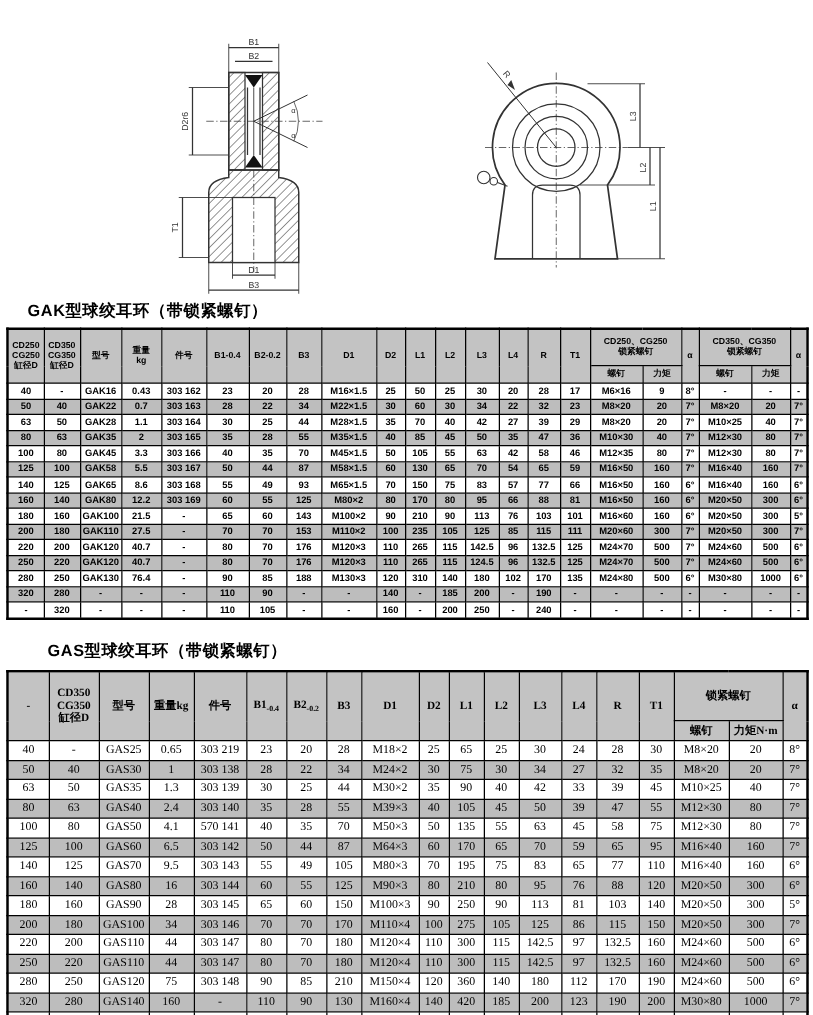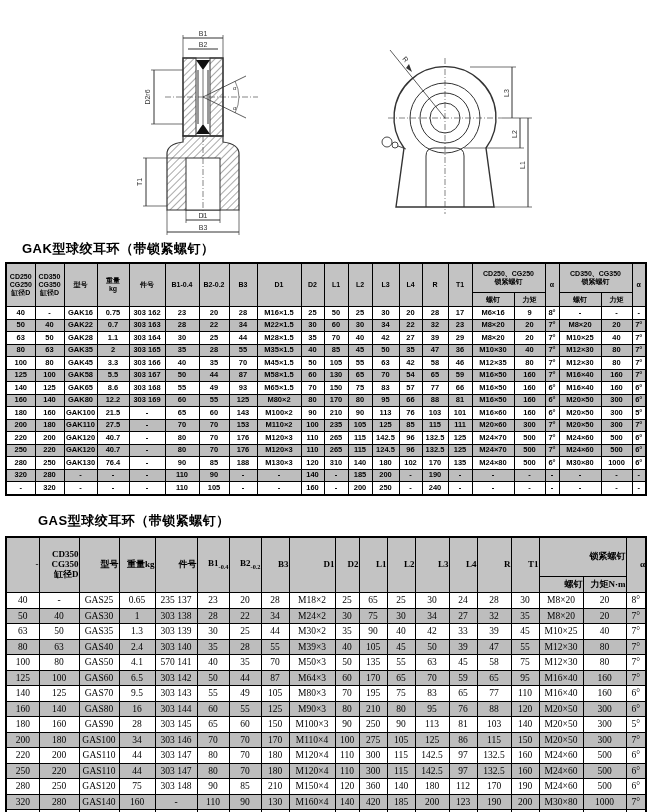--- a/index.html
+++ b/index.html
@@ -10,21 +10,21 @@
   .sec-title{font-size:13px;font-weight:bold;letter-spacing:.5px;}
   #gak-title{top:240px;left:22px;text-align:center;}
   #gas-title{top:512px;left:38px;}
   svg text{font-family:"Liberation Sans",sans-serif;fill:#333;}
   table{border-collapse:collapse;table-layout:fixed;background:#fff;}
   #gak-table{top:262px;left:5px;width:640px;font-size:7.5px;font-weight:bold;}
   #gas-table{top:536px;left:5px;width:640px;font-family:"Liberation Serif",serif;font-size:9.5px;}
   th,td{border:1px solid #000;text-align:center;vertical-align:middle;padding:0;overflow:hidden;
         white-space:pre-line;line-height:1.1;}
   #gak-table th{font-size:7px;}
-  #gas-table th{font-size:9px;font-weight:bold;text-align:right;}
+  #gas-table th{font-size:9px;font-weight:bold;}
   th{background:#c3c3c3;}
   #gak-table td{height:11.5px;}
   #gas-table td{height:14.5px;}
   tr.shade td{background:#bdbdbd;}
   table{border:2px solid #000;}
   #gak-table tr.h1 th{height:28px;} #gak-table tr.h2 th{height:13px;}
   #gas-table tr.h1 th{height:38px;} #gas-table tr.h2 th{height:15px;}
   sub{font-size:70%;}
 </style>
 </head>
@@ -182,21 +182,21 @@
         <th>力矩</th>
         <th>螺钉</th>
         <th>力矩</th>
       </tr>
     </thead>
     <tbody>
         <tr>
           <td>40</td>
           <td>-</td>
           <td>GAK16</td>
-          <td>0.75</td>
+          <td>0.43</td>
           <td>303 162</td>
           <td>23</td>
           <td>20</td>
           <td>28</td>
           <td>M16×1.5</td>
           <td>25</td>
           <td>50</td>
           <td>25</td>
           <td>30</td>
           <td>20</td>
@@ -599,21 +599,21 @@
         <th>螺钉</th>
         <th>力矩N·m</th>
       </tr>
     </thead>
     <tbody>
         <tr>
           <td>40</td>
           <td>-</td>
           <td>GAS25</td>
           <td>0.65</td>
-          <td>235 137</td>
+          <td>303 219</td>
           <td>23</td>
           <td>20</td>
           <td>28</td>
           <td>M18×2</td>
           <td>25</td>
           <td>65</td>
           <td>25</td>
           <td>30</td>
           <td>24</td>
           <td>28</td>

